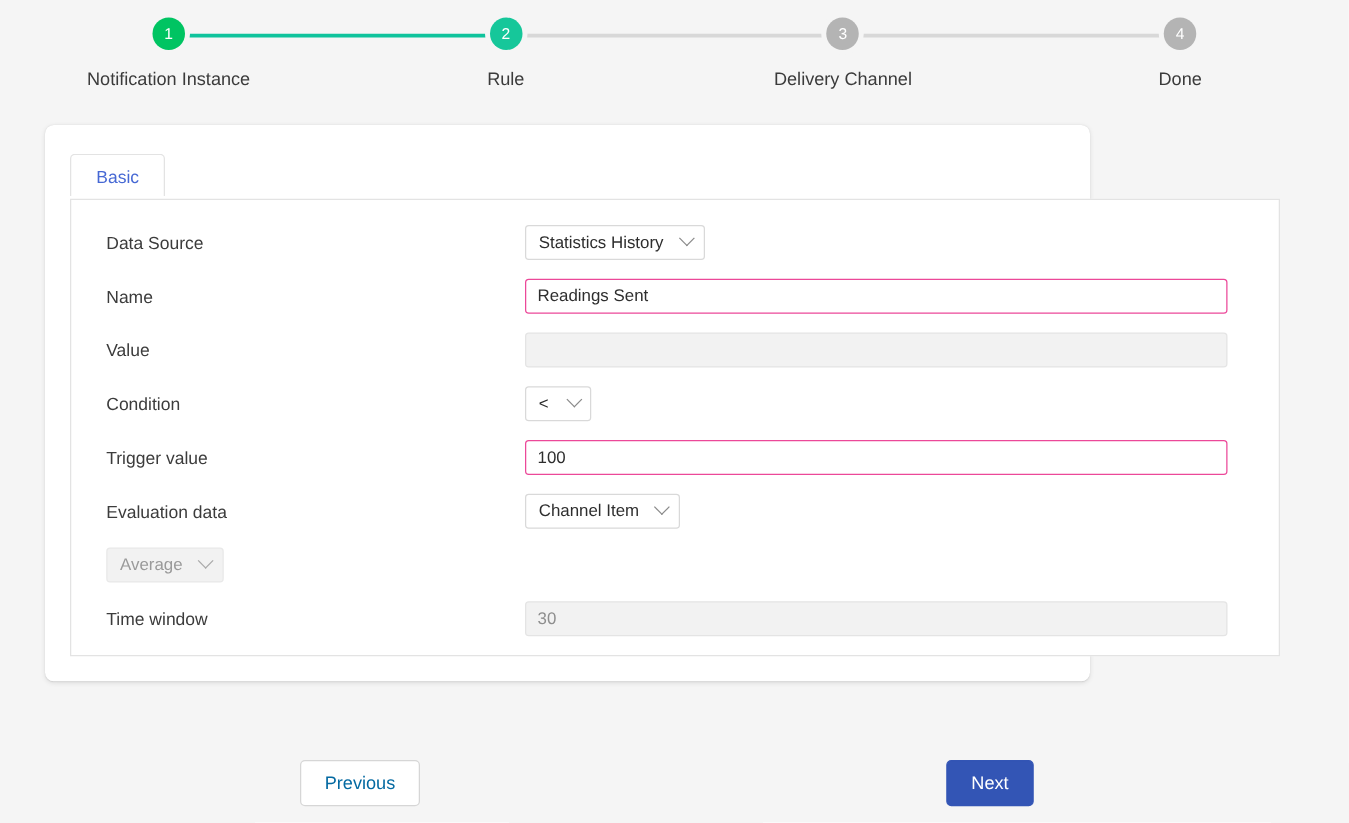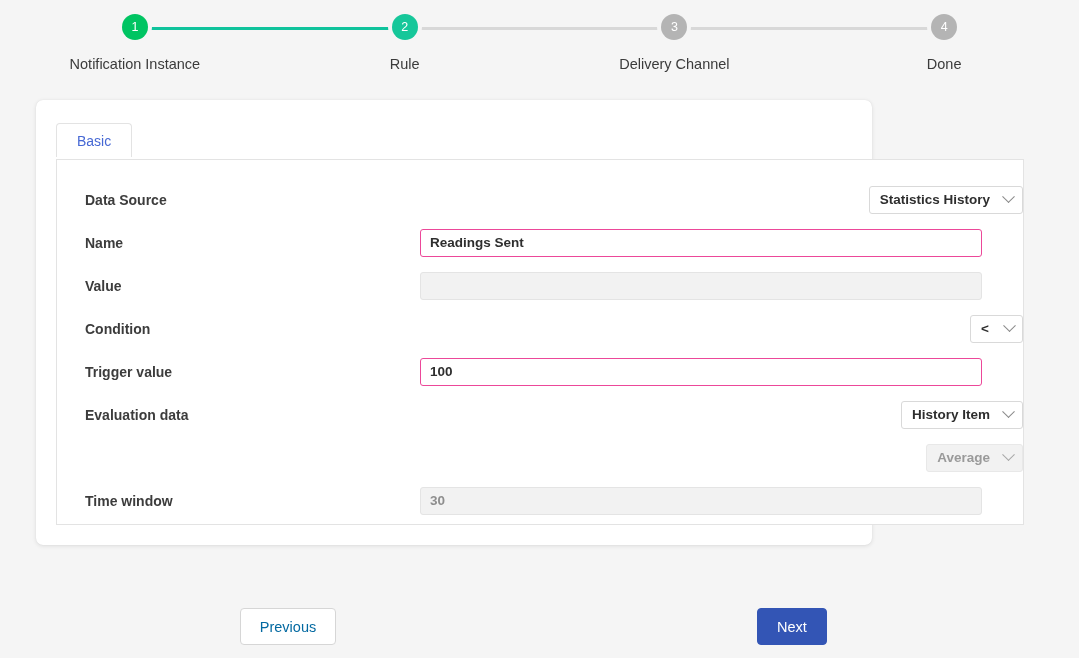--- a/index.html
+++ b/index.html
@@ -107,38 +107,37 @@
   }
 
   .panel {
     position: absolute;
     left: 20px;
     top: 59px;
     width: 968px;
     height: 366px;
     border: 1px solid #e3e3e3;
     background: #ffffff;
-    padding: 18px 0 0 0;
-    font-weight: bold;
+    padding: 12px 0 0 0;
   }
 
   
   .form-row {
     display: flex;
     align-items: center;
     height: 43px;
     padding: 0 0 0 28px;
   }
   .form-label {
     width: 335px;
     flex: none;
     font-size: 14px;
     color: #3c3c3c;
   }
-  .form-control { flex: 1 1 auto; text-align: right; }
+  .form-control { flex: 1 1 auto; }
 
   
   .txt {
     height: 28px;
     border: 1px solid #ec4899;
     border-radius: 3px;
     background: #ffffff;
     font-family: "Liberation Sans", sans-serif;
     font-size: 13.5px;
     color: #2e2e2e;
@@ -312,21 +311,21 @@
         <div class="txt">
           <span>100</span>
         </div>
       </div>
     </div>
 
     <div class="form-row">
       <div class="form-label">Evaluation data</div>
       <div class="form-control">
         <div class="sel">
-          <span>History Item</span>
+          <span>Channel Item</span>
           <span class="chev"></span>
         </div>
       </div>
     </div>
 
     <div class="form-row">
       <div class="form-control">
         <div class="sel disabled">
           <span>Average</span>
           <span class="chev"></span>

